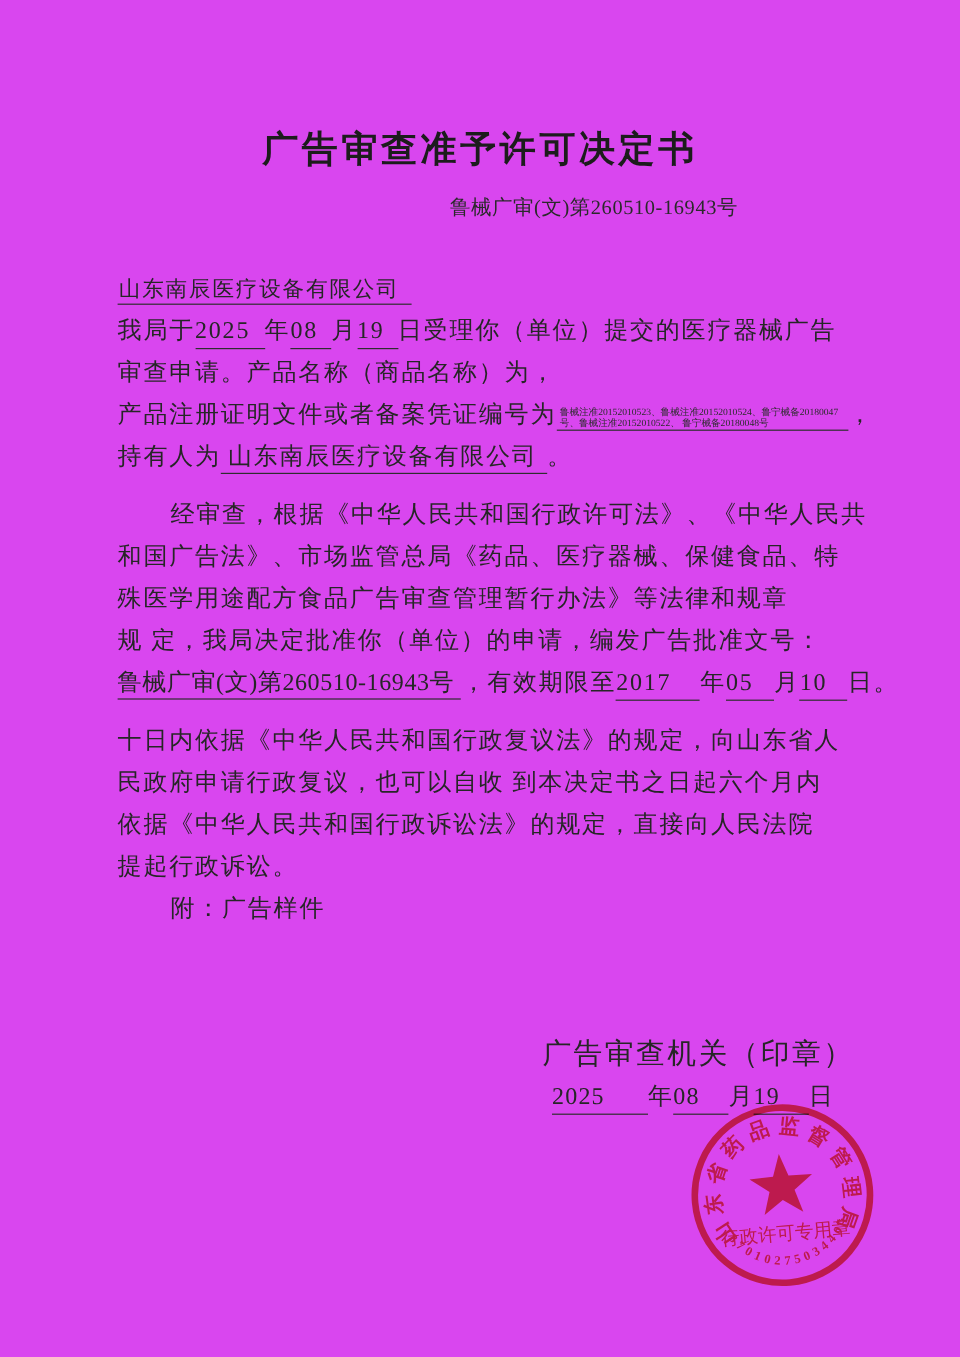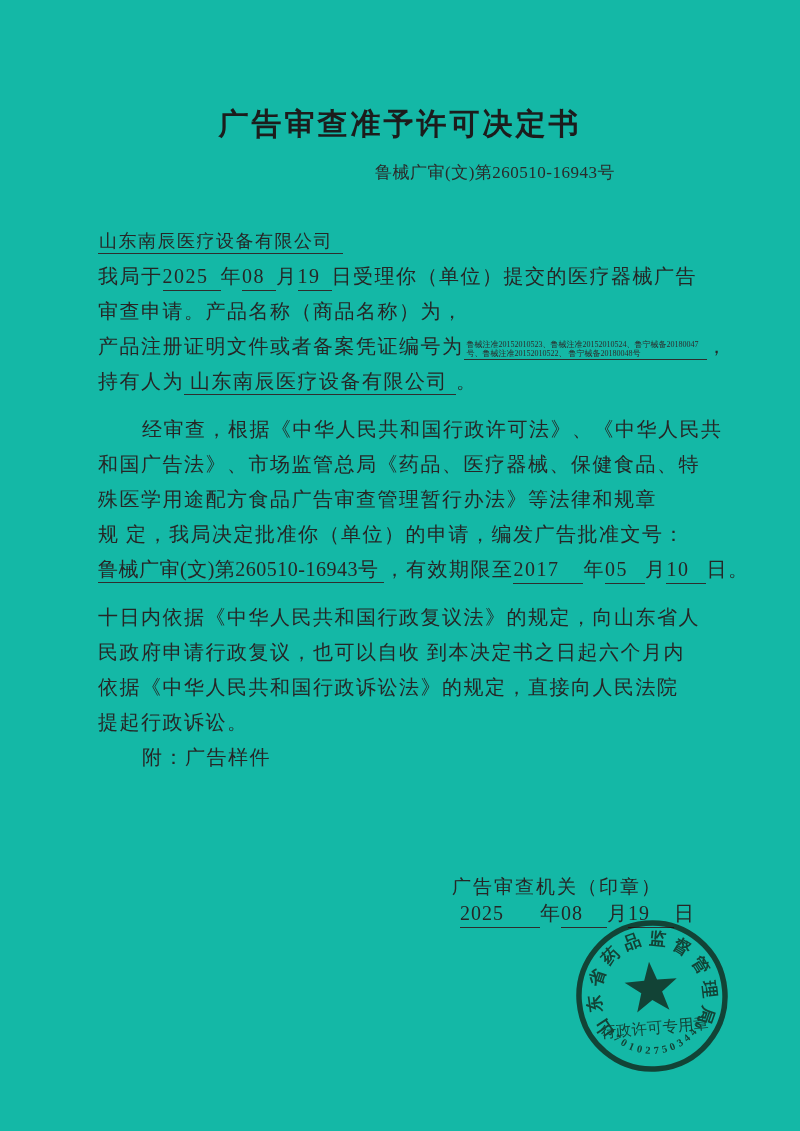--- a/index.html
+++ b/index.html
@@ -1,18 +1,18 @@
 <!DOCTYPE html>
 <html><head>
 <meta charset="utf-8">
 <style>
   html,body { margin:0; padding:0; background:#ffffff; }
   .page {
     position:relative; width:800px; height:1131px; margin:0 auto;
-    background:#14b8a6; overflow:hidden;
+    background:#d946ef; overflow:hidden;
     font-family:"Liberation Serif","DejaVu Serif",serif;
     color:#242424;
   }
   
   .title {
     position:absolute; top:104px; left:0; width:800px; margin:0;
     text-align:center; font-size:30px; font-weight:bold; letter-spacing:3px;
     color:#1c1c1c;
   }
   .docnum {
@@ -59,21 +59,21 @@
     font-style:normal; color:#2c2c2c;
   }
   .ufield .tiny2 {
     position:absolute; left:3px; right:2px; bottom:1px;
     font-size:8px; line-height:9px; letter-spacing:0; white-space:normal;
     font-style:normal; color:#2c2c2c;
   }
   
   .authority {
     position:absolute; top:862px; left:452px;
-    font-size:19px; letter-spacing:2px; color:#262626; white-space:nowrap;margin-top:12px;
+    font-size:24px; letter-spacing:2px; color:#262626; white-space:nowrap;
   }
   .datefoot {
     position:absolute; top:900px; left:460px;
     font-size:20px; letter-spacing:1px; color:#262626; white-space:nowrap;
   }
   
   .seal {
     position:absolute; left:567px; top:911px; width:170px; height:170px;
     mix-blend-mode:multiply; opacity:0.92; pointer-events:none;
   }

